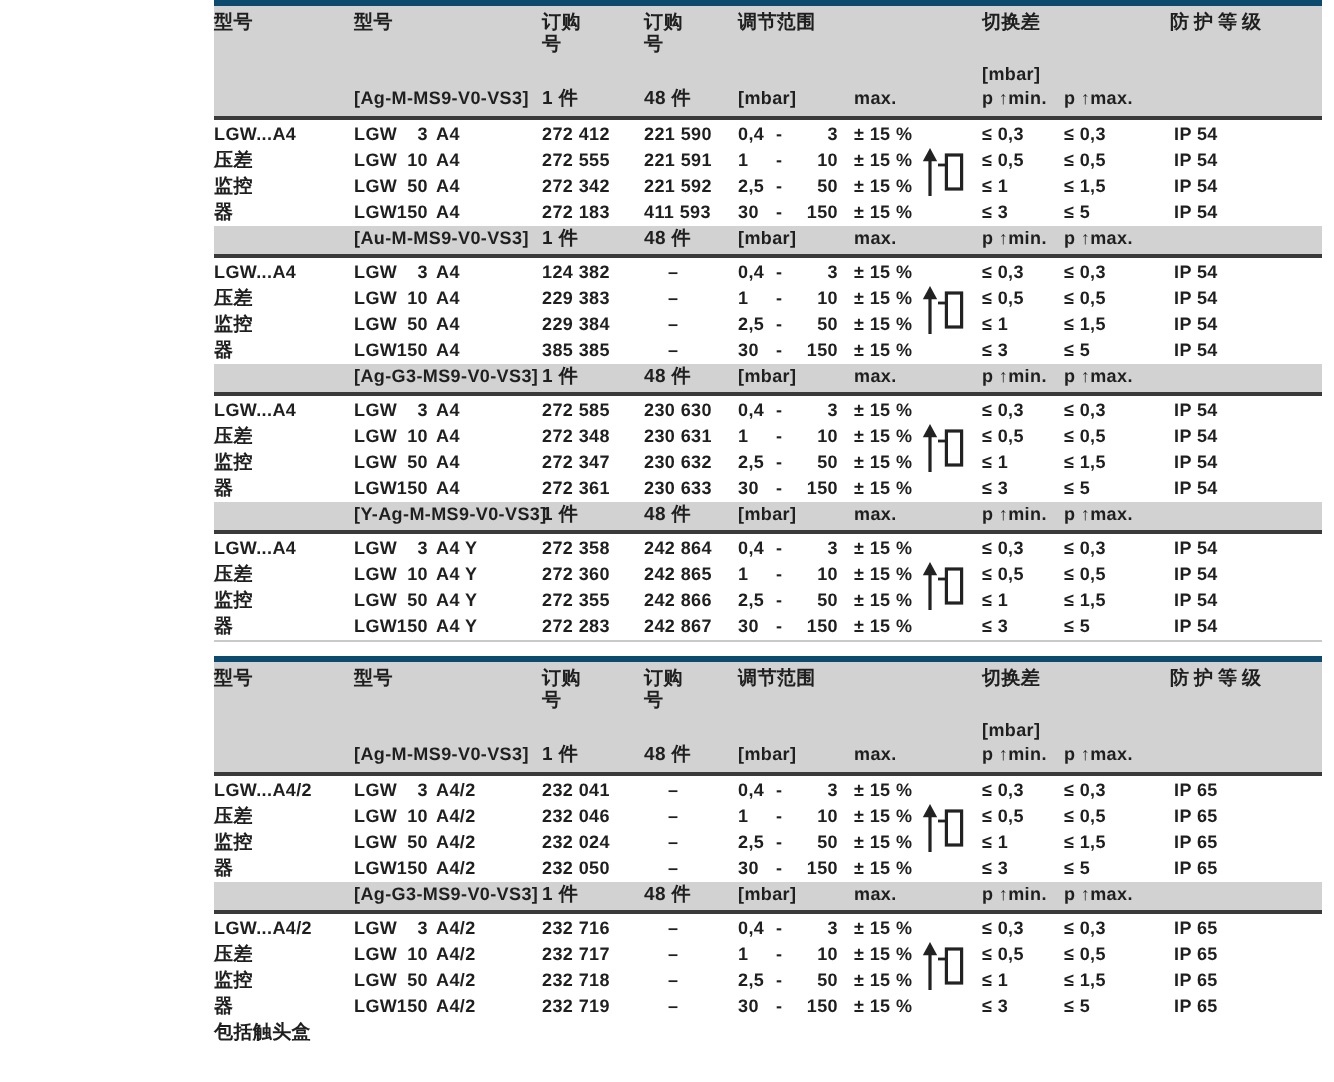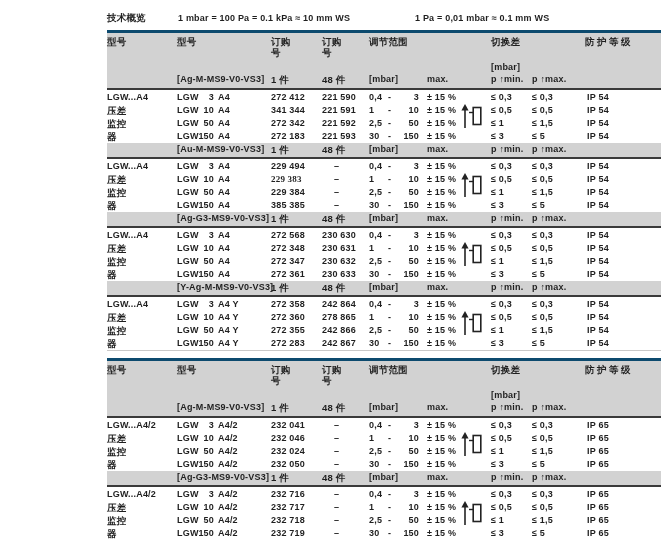--- a/index.html
+++ b/index.html
@@ -21,25 +21,20 @@
   .wrapcol{white-space:normal;width:24px;}
   .protcol{white-space:normal;width:62px;letter-spacing:2.5px;}
   .num{text-align:right;display:inline-block;}
   .lightline{height:1px;background:#c9c9c9;margin-bottom:7px;}
   .iconbox{position:absolute;left:353px;top:13px;width:24px;height:27px;}
 </style>
 </head>
 <body>
 
 <div id="sheet">
-  <div class="topline rel">
-    <span class="c cn" style="left:0;top:12px;">技术概览</span>
-    <span class="c" style="left:71px;top:13px;">1 mbar = 100 Pa = 0.1 kPa ≈ 10 mm WS</span>
-    <span class="c" style="left:308px;top:13px;">1 Pa = 0,01 mbar ≈ 0.1 mm WS</span>
-  </div>
   <div id="tables">
       <div class="hdr rel">
         <span class="c cn" style="left: 0px; top: 3px;">型号</span>
         <span class="c cn" style="left: 70px; top: 3px;">型号</span>
         <span class="c cn wrapcol" style="left: 164px; top: 3px;">订购号</span>
         <span class="c cn wrapcol" style="left: 215px; top: 3px;">订购号</span>
         <span class="c cn" style="left: 262px; top: 3px;">调节范围</span>
         <span class="c cn" style="left: 384px; top: 3px;">切换差</span>
         <span class="c cn protcol" style="left: 478px; top: 3px;">防护等级</span>
         <span class="c" style="left: 384px; top: 29px;">[mbar]</span>
@@ -64,21 +59,21 @@
         <span class="c" style="left: 262px; top: 2px;">0,4</span>
         <span class="c" style="left: 281px; top: 2px;">-</span>
         <span class="c num" style="left: 286px; top: 2px; width: 26px;">3</span>
         <span class="c" style="left: 320px; top: 2px;">± 15 %</span>
         <span class="c" style="left: 384px; top: 2px;">≤ 0,3</span>
         <span class="c" style="left: 425px; top: 2px;">≤ 0,3</span>
         <span class="c" style="left: 480px; top: 2px;">IP 54</span>
         <span class="c" style="left: 70px; top: 15px;">LGW</span>
         <span class="c num" style="left: 86px; top: 15px; width: 21px;">10</span>
         <span class="c" style="left: 111px; top: 15px;">A4</span>
-        <span class="c" style="left: 164px; top: 15px;">341 344</span>
+        <span class="c" style="left: 164px; top: 15px;">272 555</span>
         <span class="c" style="left: 215px; top: 15px;">221 591</span>
         <span class="c" style="left: 262px; top: 15px;">1</span>
         <span class="c" style="left: 281px; top: 15px;">-</span>
         <span class="c num" style="left: 286px; top: 15px; width: 26px;">10</span>
         <span class="c" style="left: 320px; top: 15px;">± 15 %</span>
         <span class="c" style="left: 384px; top: 15px;">≤ 0,5</span>
         <span class="c" style="left: 425px; top: 15px;">≤ 0,5</span>
         <span class="c" style="left: 480px; top: 15px;">IP 54</span>
         <span class="c" style="left: 70px; top: 28px;">LGW</span>
         <span class="c num" style="left: 86px; top: 28px; width: 21px;">50</span>
@@ -89,21 +84,21 @@
         <span class="c" style="left: 281px; top: 28px;">-</span>
         <span class="c num" style="left: 286px; top: 28px; width: 26px;">50</span>
         <span class="c" style="left: 320px; top: 28px;">± 15 %</span>
         <span class="c" style="left: 384px; top: 28px;">≤ 1</span>
         <span class="c" style="left: 425px; top: 28px;">≤ 1,5</span>
         <span class="c" style="left: 480px; top: 28px;">IP 54</span>
         <span class="c" style="left: 70px; top: 41px;">LGW</span>
         <span class="c num" style="left: 86px; top: 41px; width: 21px;">150</span>
         <span class="c" style="left: 111px; top: 41px;">A4</span>
         <span class="c" style="left: 164px; top: 41px;">272 183</span>
-        <span class="c" style="left: 215px; top: 41px;">221 593</span>
+        <span class="c" style="left: 215px; top: 41px;">411 593</span>
         <span class="c" style="left: 262px; top: 41px;">30</span>
         <span class="c" style="left: 281px; top: 41px;">-</span>
         <span class="c num" style="left: 286px; top: 41px; width: 26px;">150</span>
         <span class="c" style="left: 320px; top: 41px;">± 15 %</span>
         <span class="c" style="left: 384px; top: 41px;">≤ 3</span>
         <span class="c" style="left: 425px; top: 41px;">≤ 5</span>
         <span class="c" style="left: 480px; top: 41px;">IP 54</span>
         <span class="iconbox"><svg width="24" height="27" viewBox="0 0 24 27">
             <line x1="5" y1="25" x2="5" y2="6" stroke="#222222" stroke-width="1.6"></line>
             <path d="M5 1 L8.6 7.6 L1.4 7.6 Z" fill="#222222"></path>
@@ -121,33 +116,33 @@
         <span class="c" style="left: 425px; top: 1px;">p ↑max.</span>
       </div>
       <div class="blk rel">
         <span class="c" style="left: 0px; top: 2px;">LGW...A4</span>
         <span class="c cn" style="left: 0px; top: 15px;">压差</span>
         <span class="c cn" style="left: 0px; top: 28px;">监控</span>
         <span class="c cn" style="left: 0px; top: 41px;">器</span>
         <span class="c" style="left: 70px; top: 2px;">LGW</span>
         <span class="c num" style="left: 86px; top: 2px; width: 21px;">3</span>
         <span class="c" style="left: 111px; top: 2px;">A4</span>
-        <span class="c" style="left: 164px; top: 2px;">229 494</span>
+        <span class="c" style="left: 164px; top: 2px;">124 382</span>
         <span class="c" style="left: 227px; top: 2px;">–</span>
         <span class="c" style="left: 262px; top: 2px;">0,4</span>
         <span class="c" style="left: 281px; top: 2px;">-</span>
         <span class="c num" style="left: 286px; top: 2px; width: 26px;">3</span>
         <span class="c" style="left: 320px; top: 2px;">± 15 %</span>
         <span class="c" style="left: 384px; top: 2px;">≤ 0,3</span>
         <span class="c" style="left: 425px; top: 2px;">≤ 0,3</span>
         <span class="c" style="left: 480px; top: 2px;">IP 54</span>
         <span class="c" style="left: 70px; top: 15px;">LGW</span>
         <span class="c num" style="left: 86px; top: 15px; width: 21px;">10</span>
         <span class="c" style="left: 111px; top: 15px;">A4</span>
-        <span class="c" style="left: 164px; top: 15px; font-family: Liberation Serif, serif;">229 383</span>
+        <span class="c" style="left: 164px; top: 15px;">229 383</span>
         <span class="c" style="left: 227px; top: 15px;">–</span>
         <span class="c" style="left: 262px; top: 15px;">1</span>
         <span class="c" style="left: 281px; top: 15px;">-</span>
         <span class="c num" style="left: 286px; top: 15px; width: 26px;">10</span>
         <span class="c" style="left: 320px; top: 15px;">± 15 %</span>
         <span class="c" style="left: 384px; top: 15px;">≤ 0,5</span>
         <span class="c" style="left: 425px; top: 15px;">≤ 0,5</span>
         <span class="c" style="left: 480px; top: 15px;">IP 54</span>
         <span class="c" style="left: 70px; top: 28px;">LGW</span>
         <span class="c num" style="left: 86px; top: 28px; width: 21px;">50</span>
@@ -190,21 +185,21 @@
         <span class="c" style="left: 425px; top: 1px;">p ↑max.</span>
       </div>
       <div class="blk rel">
         <span class="c" style="left: 0px; top: 2px;">LGW...A4</span>
         <span class="c cn" style="left: 0px; top: 15px;">压差</span>
         <span class="c cn" style="left: 0px; top: 28px;">监控</span>
         <span class="c cn" style="left: 0px; top: 41px;">器</span>
         <span class="c" style="left: 70px; top: 2px;">LGW</span>
         <span class="c num" style="left: 86px; top: 2px; width: 21px;">3</span>
         <span class="c" style="left: 111px; top: 2px;">A4</span>
-        <span class="c" style="left: 164px; top: 2px;">272 568</span>
+        <span class="c" style="left: 164px; top: 2px;">272 585</span>
         <span class="c" style="left: 215px; top: 2px;">230 630</span>
         <span class="c" style="left: 262px; top: 2px;">0,4</span>
         <span class="c" style="left: 281px; top: 2px;">-</span>
         <span class="c num" style="left: 286px; top: 2px; width: 26px;">3</span>
         <span class="c" style="left: 320px; top: 2px;">± 15 %</span>
         <span class="c" style="left: 384px; top: 2px;">≤ 0,3</span>
         <span class="c" style="left: 425px; top: 2px;">≤ 0,3</span>
         <span class="c" style="left: 480px; top: 2px;">IP 54</span>
         <span class="c" style="left: 70px; top: 15px;">LGW</span>
         <span class="c num" style="left: 86px; top: 15px; width: 21px;">10</span>
@@ -272,21 +267,21 @@
         <span class="c" style="left: 281px; top: 2px;">-</span>
         <span class="c num" style="left: 286px; top: 2px; width: 26px;">3</span>
         <span class="c" style="left: 320px; top: 2px;">± 15 %</span>
         <span class="c" style="left: 384px; top: 2px;">≤ 0,3</span>
         <span class="c" style="left: 425px; top: 2px;">≤ 0,3</span>
         <span class="c" style="left: 480px; top: 2px;">IP 54</span>
         <span class="c" style="left: 70px; top: 15px;">LGW</span>
         <span class="c num" style="left: 86px; top: 15px; width: 21px;">10</span>
         <span class="c" style="left: 111px; top: 15px;">A4 Y</span>
         <span class="c" style="left: 164px; top: 15px;">272 360</span>
-        <span class="c" style="left: 215px; top: 15px;">278 865</span>
+        <span class="c" style="left: 215px; top: 15px;">242 865</span>
         <span class="c" style="left: 262px; top: 15px;">1</span>
         <span class="c" style="left: 281px; top: 15px;">-</span>
         <span class="c num" style="left: 286px; top: 15px; width: 26px;">10</span>
         <span class="c" style="left: 320px; top: 15px;">± 15 %</span>
         <span class="c" style="left: 384px; top: 15px;">≤ 0,5</span>
         <span class="c" style="left: 425px; top: 15px;">≤ 0,5</span>
         <span class="c" style="left: 480px; top: 15px;">IP 54</span>
         <span class="c" style="left: 70px; top: 28px;">LGW</span>
         <span class="c num" style="left: 86px; top: 28px; width: 21px;">50</span>
         <span class="c" style="left: 111px; top: 28px;">A4 Y</span>

